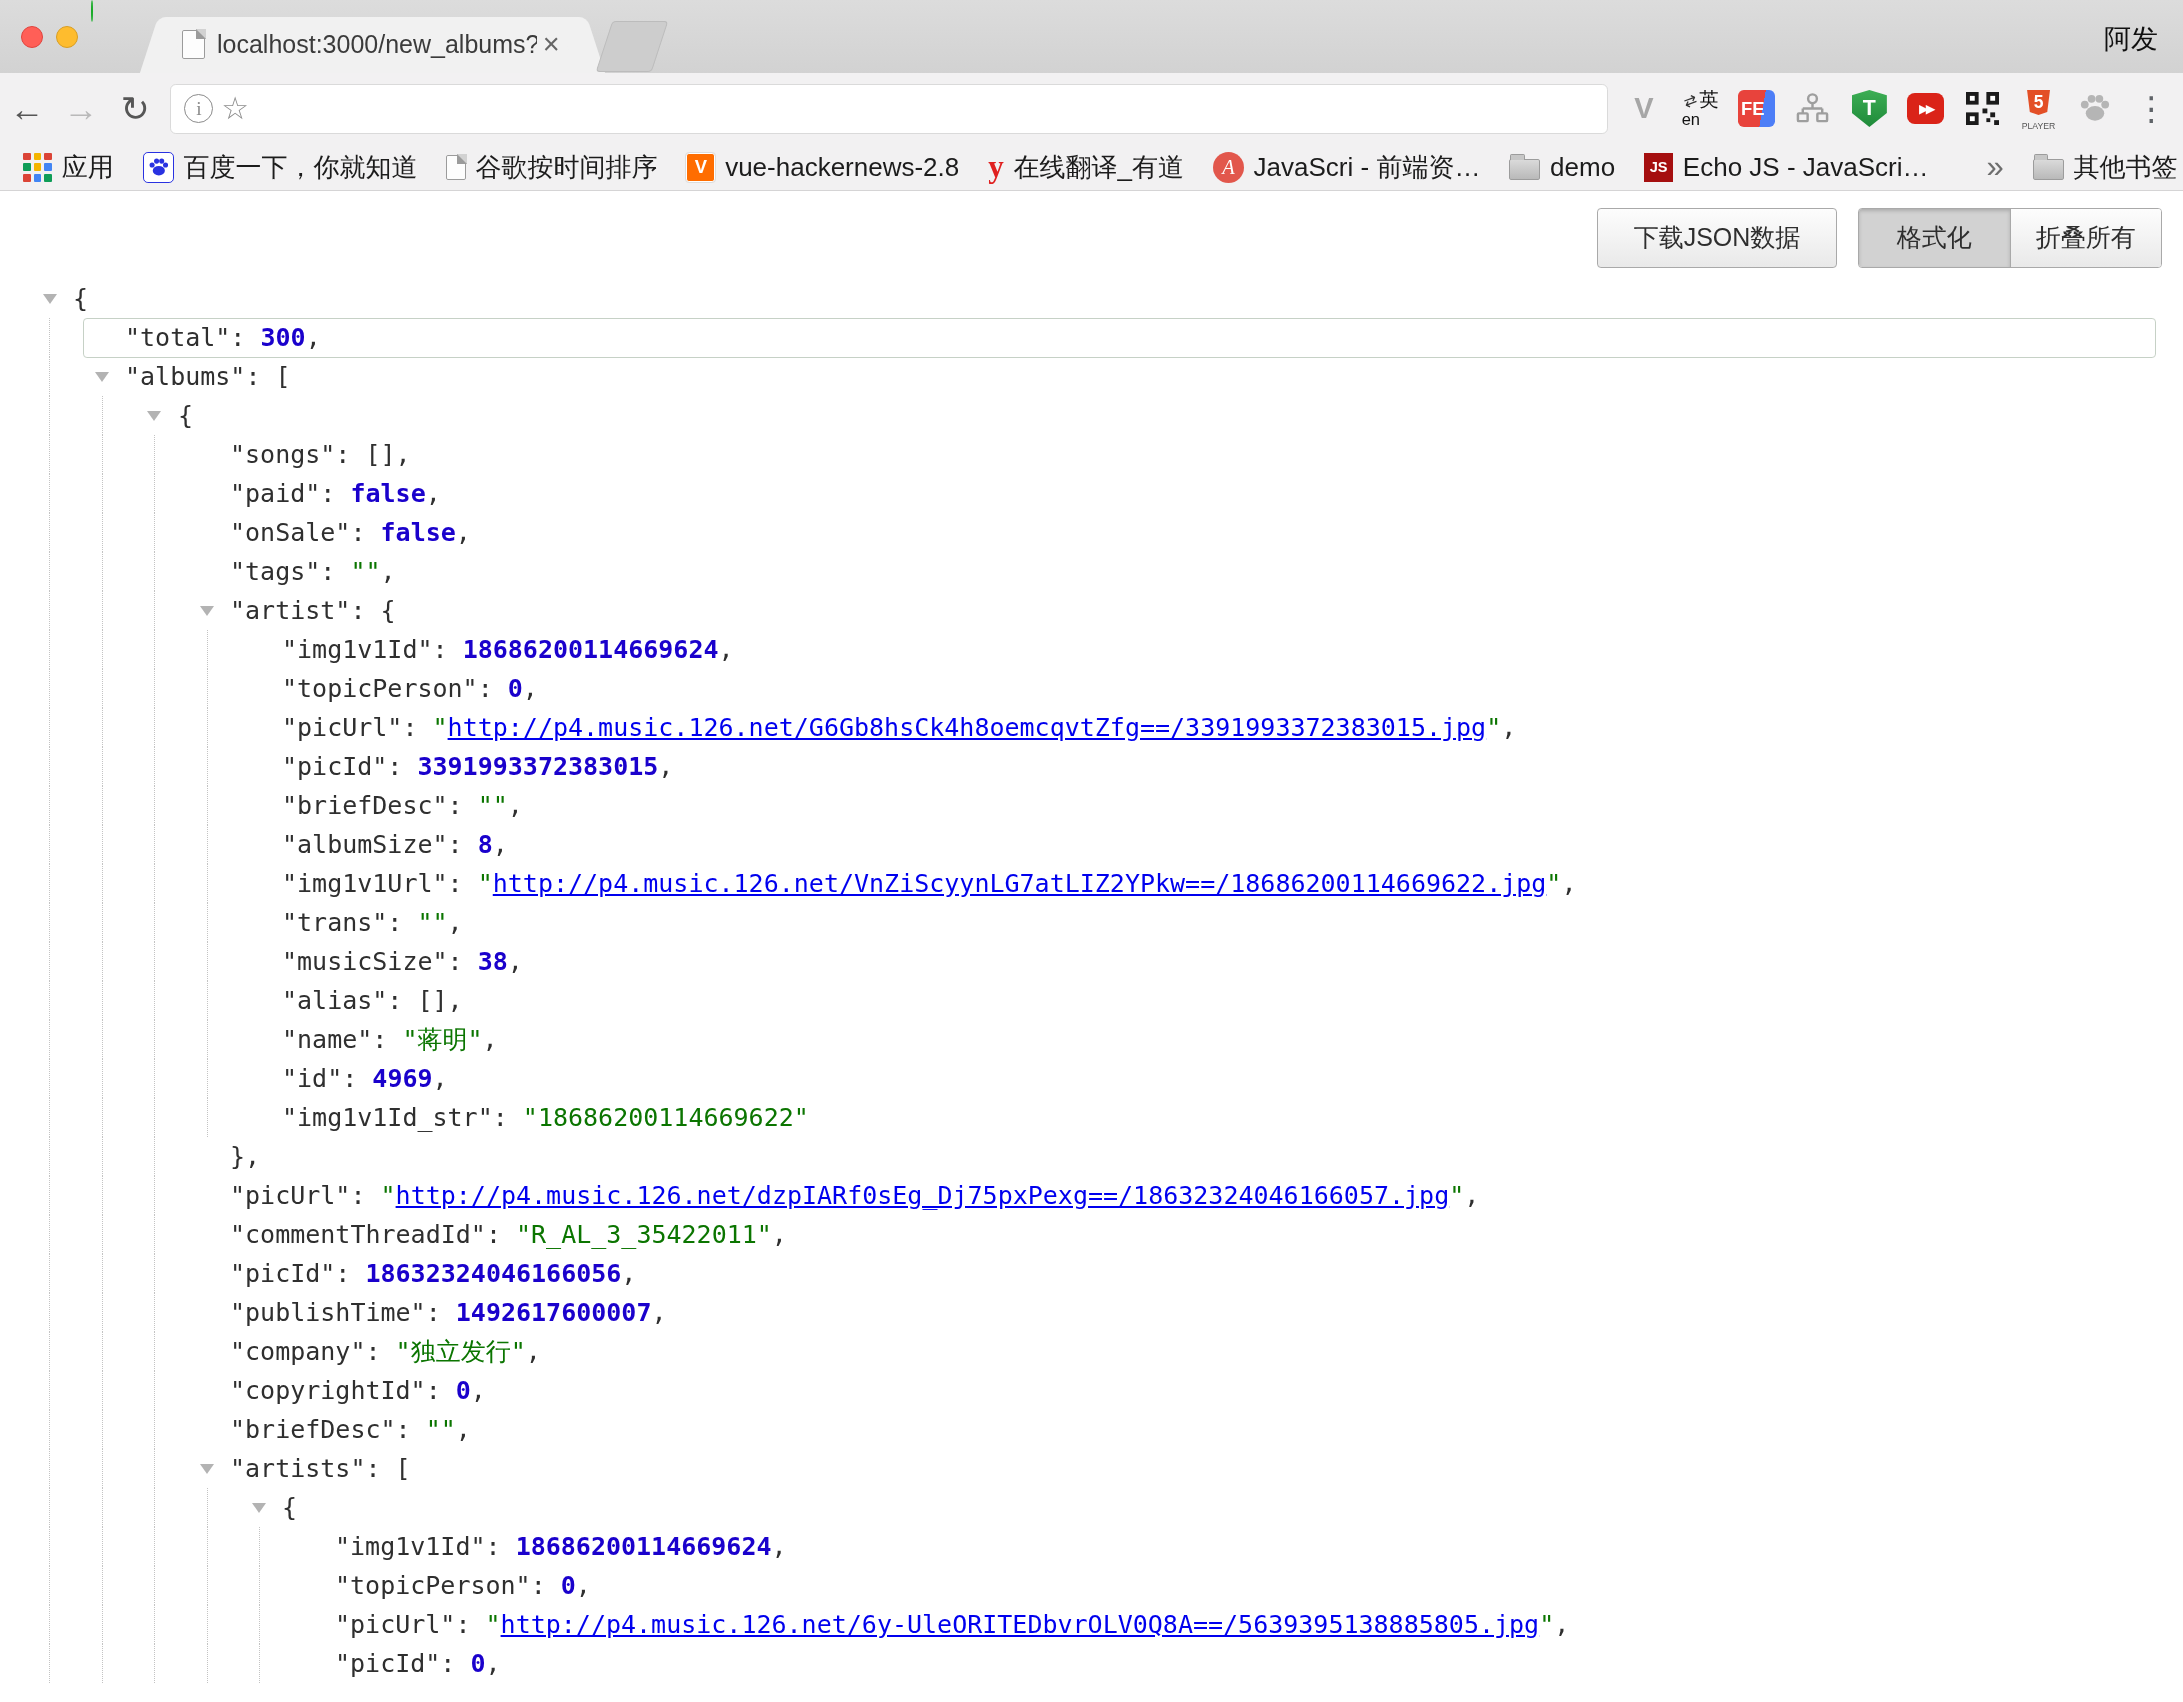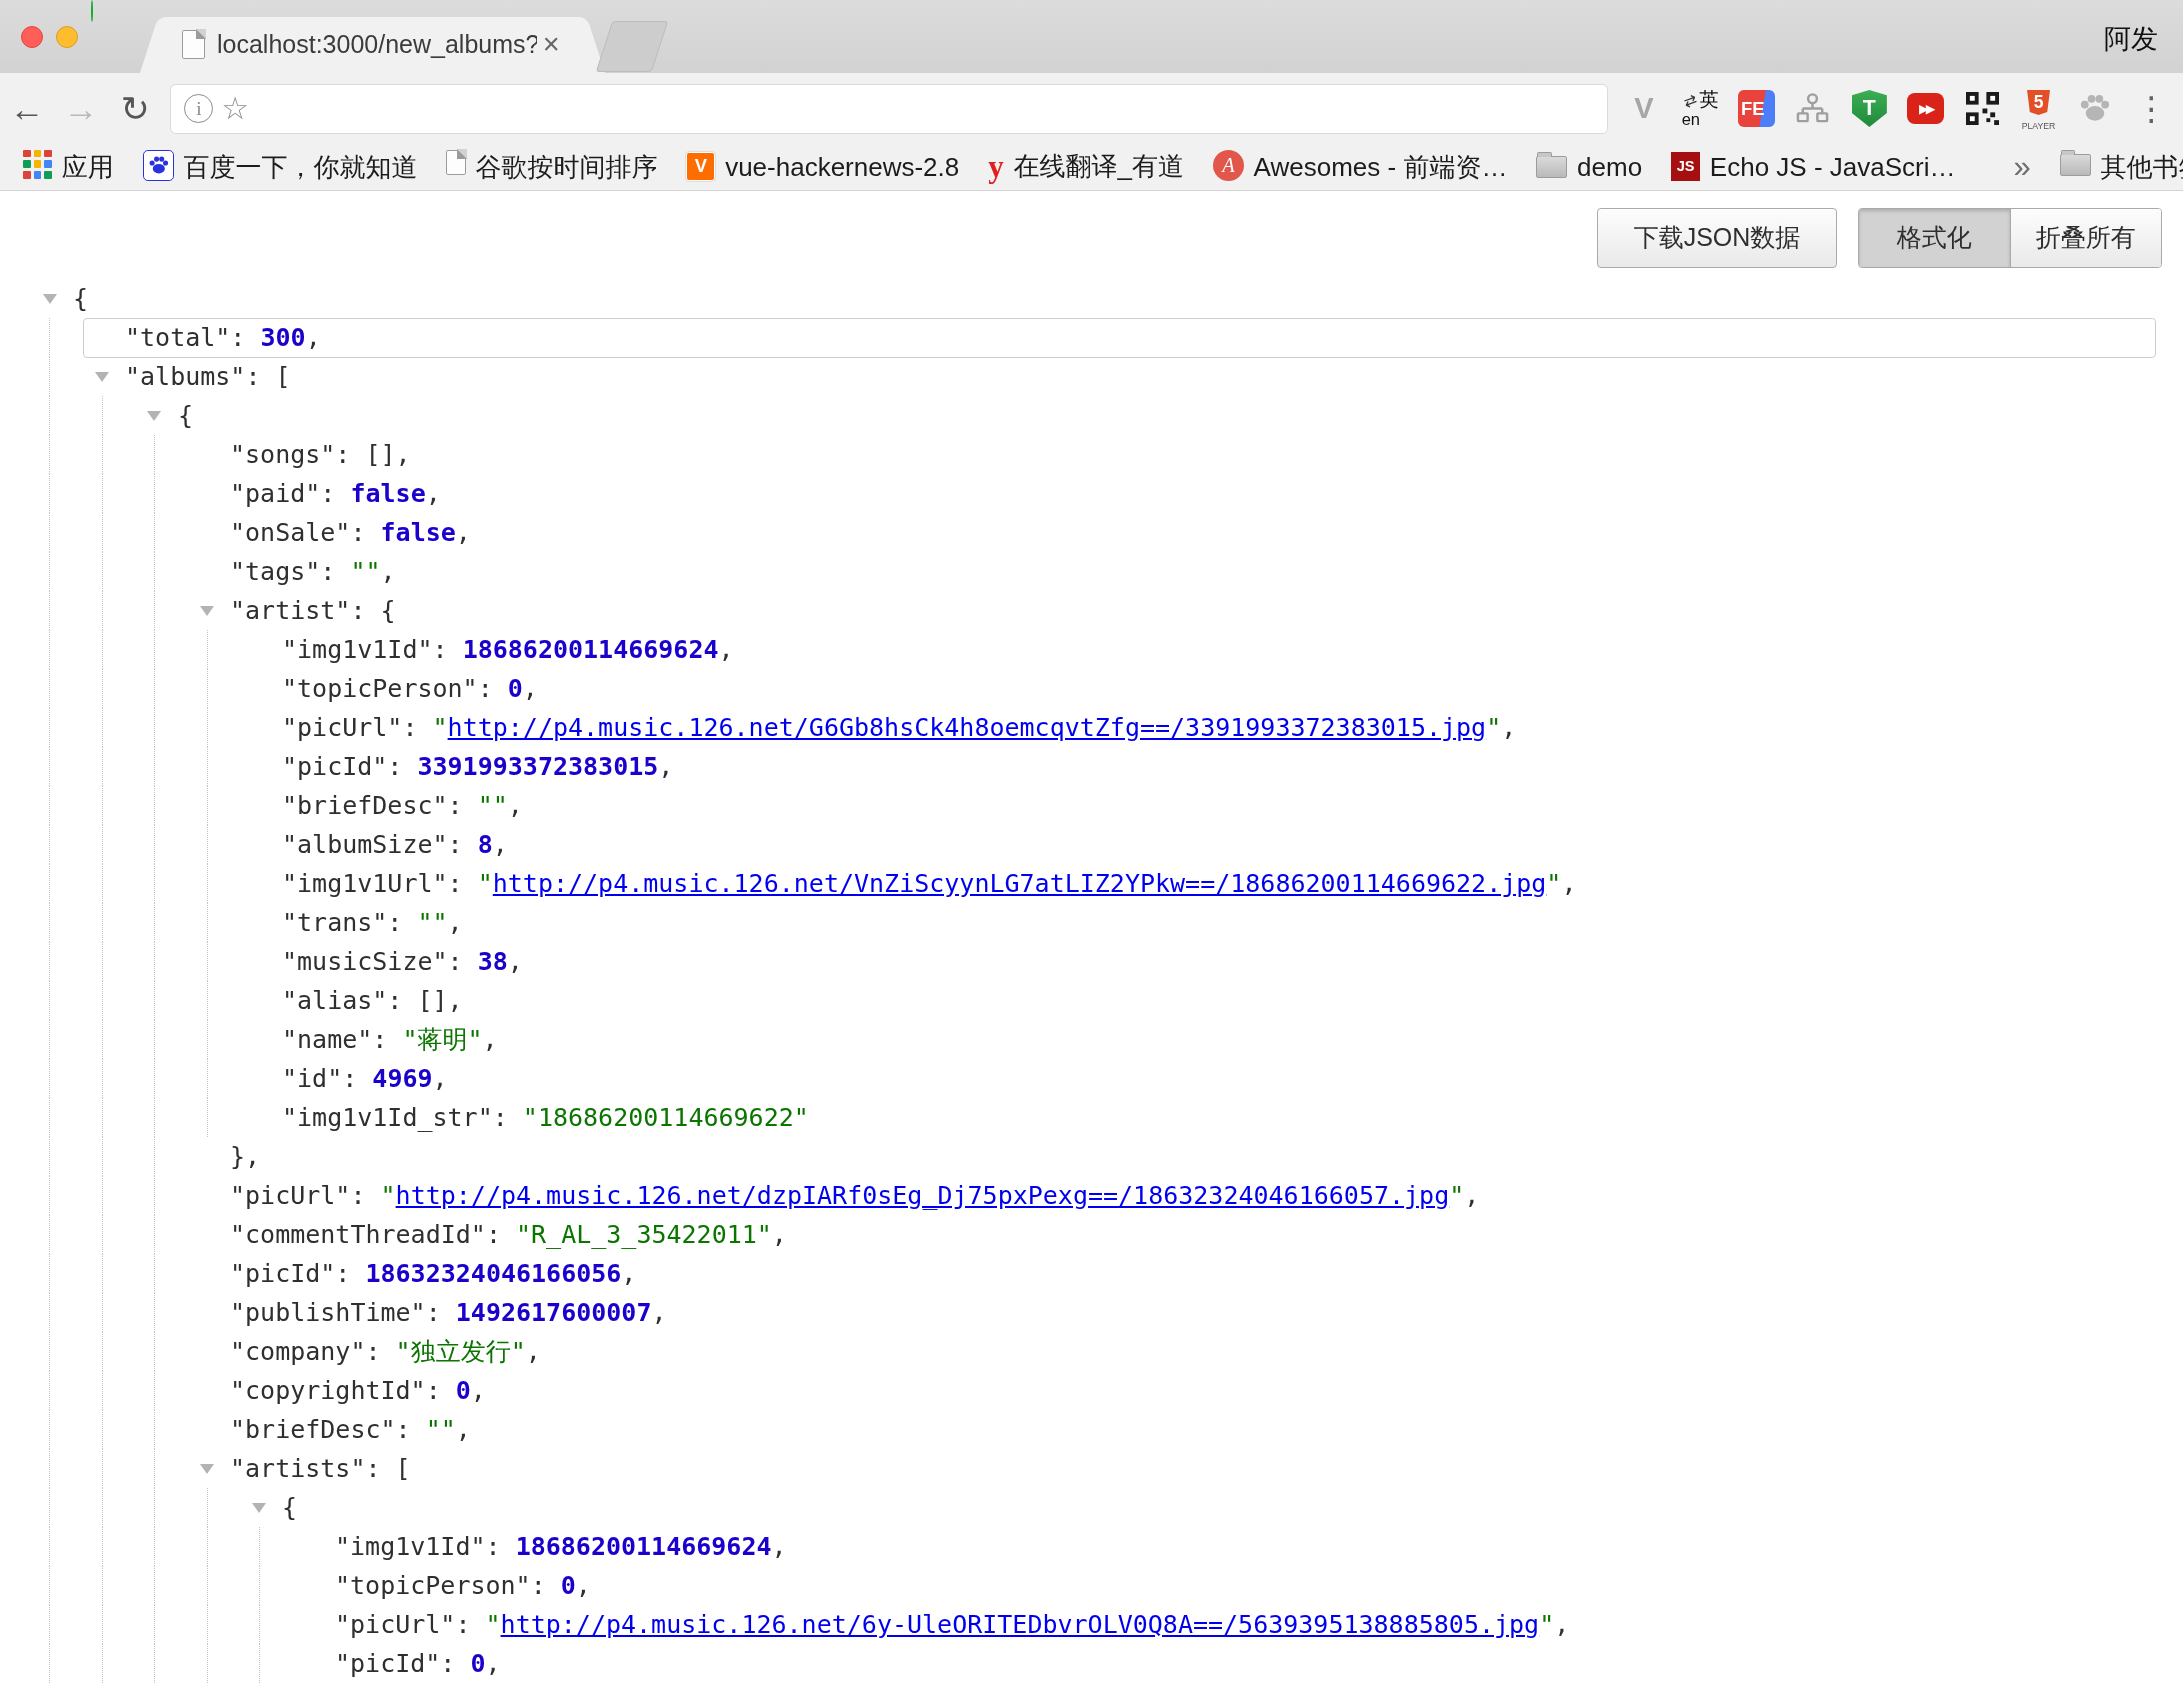--- a/index.html
+++ b/index.html
@@ -57,21 +57,21 @@
     display:flex; align-items:center; justify-content:center; letter-spacing:-2.9px; }
   .ic-player { width:37px; height:37px; position:relative; text-align:center; }
   .ic-player .five { width:23px; height:25px; margin:0 auto; background:#e34f26; color:#fff; font-weight:bold; font-size:17.5px;
     clip-path:polygon(0 0,100% 0,88% 88%,50% 100%,12% 88%); display:flex; align-items:center; justify-content:center; }
   .ic-player .lbl { font-size:8.7px; color:#555; letter-spacing:0; }
   .ic-menu { font-size:33px; color:#5f6368; letter-spacing:0; }
 
   
   .bkbar { position:absolute; left:0; top:144px; width:100%; height:47px; background:#f2f1f2;
     border-bottom:1.9px solid #d5d4d5; display:flex; align-items:center; padding:0 23px; gap:29px; }
-  .bk { display:flex; gap:9.7px; font-size:26px; color:#1c1c1c; white-space:nowrap; }
+  .bk { display:flex; align-items:center; gap:9.7px; font-size:26px; color:#1c1c1c; white-space:nowrap; }
   .appsgrid { width:29px; height:29px; display:grid; grid-template-columns:repeat(3,7.8px); grid-template-rows:repeat(3,7.8px); gap:2.9px; }
   .appsgrid i { border-radius:1px; }
   .bdicon { width:31px; height:31px; background:#fff; border:1.9px solid #2932e1; border-radius:4.9px;
     display:flex; align-items:center; justify-content:center; }
   .fold { width:31px; height:21.3px; background:linear-gradient(#dadada,#b9b9b9); border:1px solid #9c9c9c; border-radius:1.9px; position:relative; margin-top:4.9px;}
   .fold::before { content:""; position:absolute; left:0; top:-5.8px; width:12.6px; height:4.9px;
     background:#c7c7c7; border:1px solid #9c9c9c; border-bottom:none; border-radius:1.9px 1.9px 0 0; }
   .vicon { width:29px; height:29px; background:#ff6d00; border-radius:2.9px; color:#fff; font-weight:bold; font-size:18.4px;
     display:flex; align-items:center; justify-content:center; border:1.9px solid #fff; outline:1px solid #ddd; }
   .yicon { font-size:31px; font-weight:bold; color:#e02020; font-family:"Liberation Serif",serif; }
@@ -238,21 +238,21 @@
     <span class="bk">
       <span class="vicon">V</span>
       <span>vue-hackernews-2.8</span>
     </span>
     <span class="bk">
       <span class="yicon">y</span>
       <span>在线翻译_有道</span>
     </span>
     <span class="bk">
       <span class="aicon">A</span>
-      <span>Awesomes - 前端资…</span>
+      <span>JavaScri - 前端资…</span>
     </span>
     <span class="bk">
       <span class="fold"></span>
       <span>demo</span>
     </span>
     <span class="bk">
       <span class="jsicon">JS</span>
       <span>Echo JS - JavaScri…</span>
     </span>
     <span class="spacer"></span>

